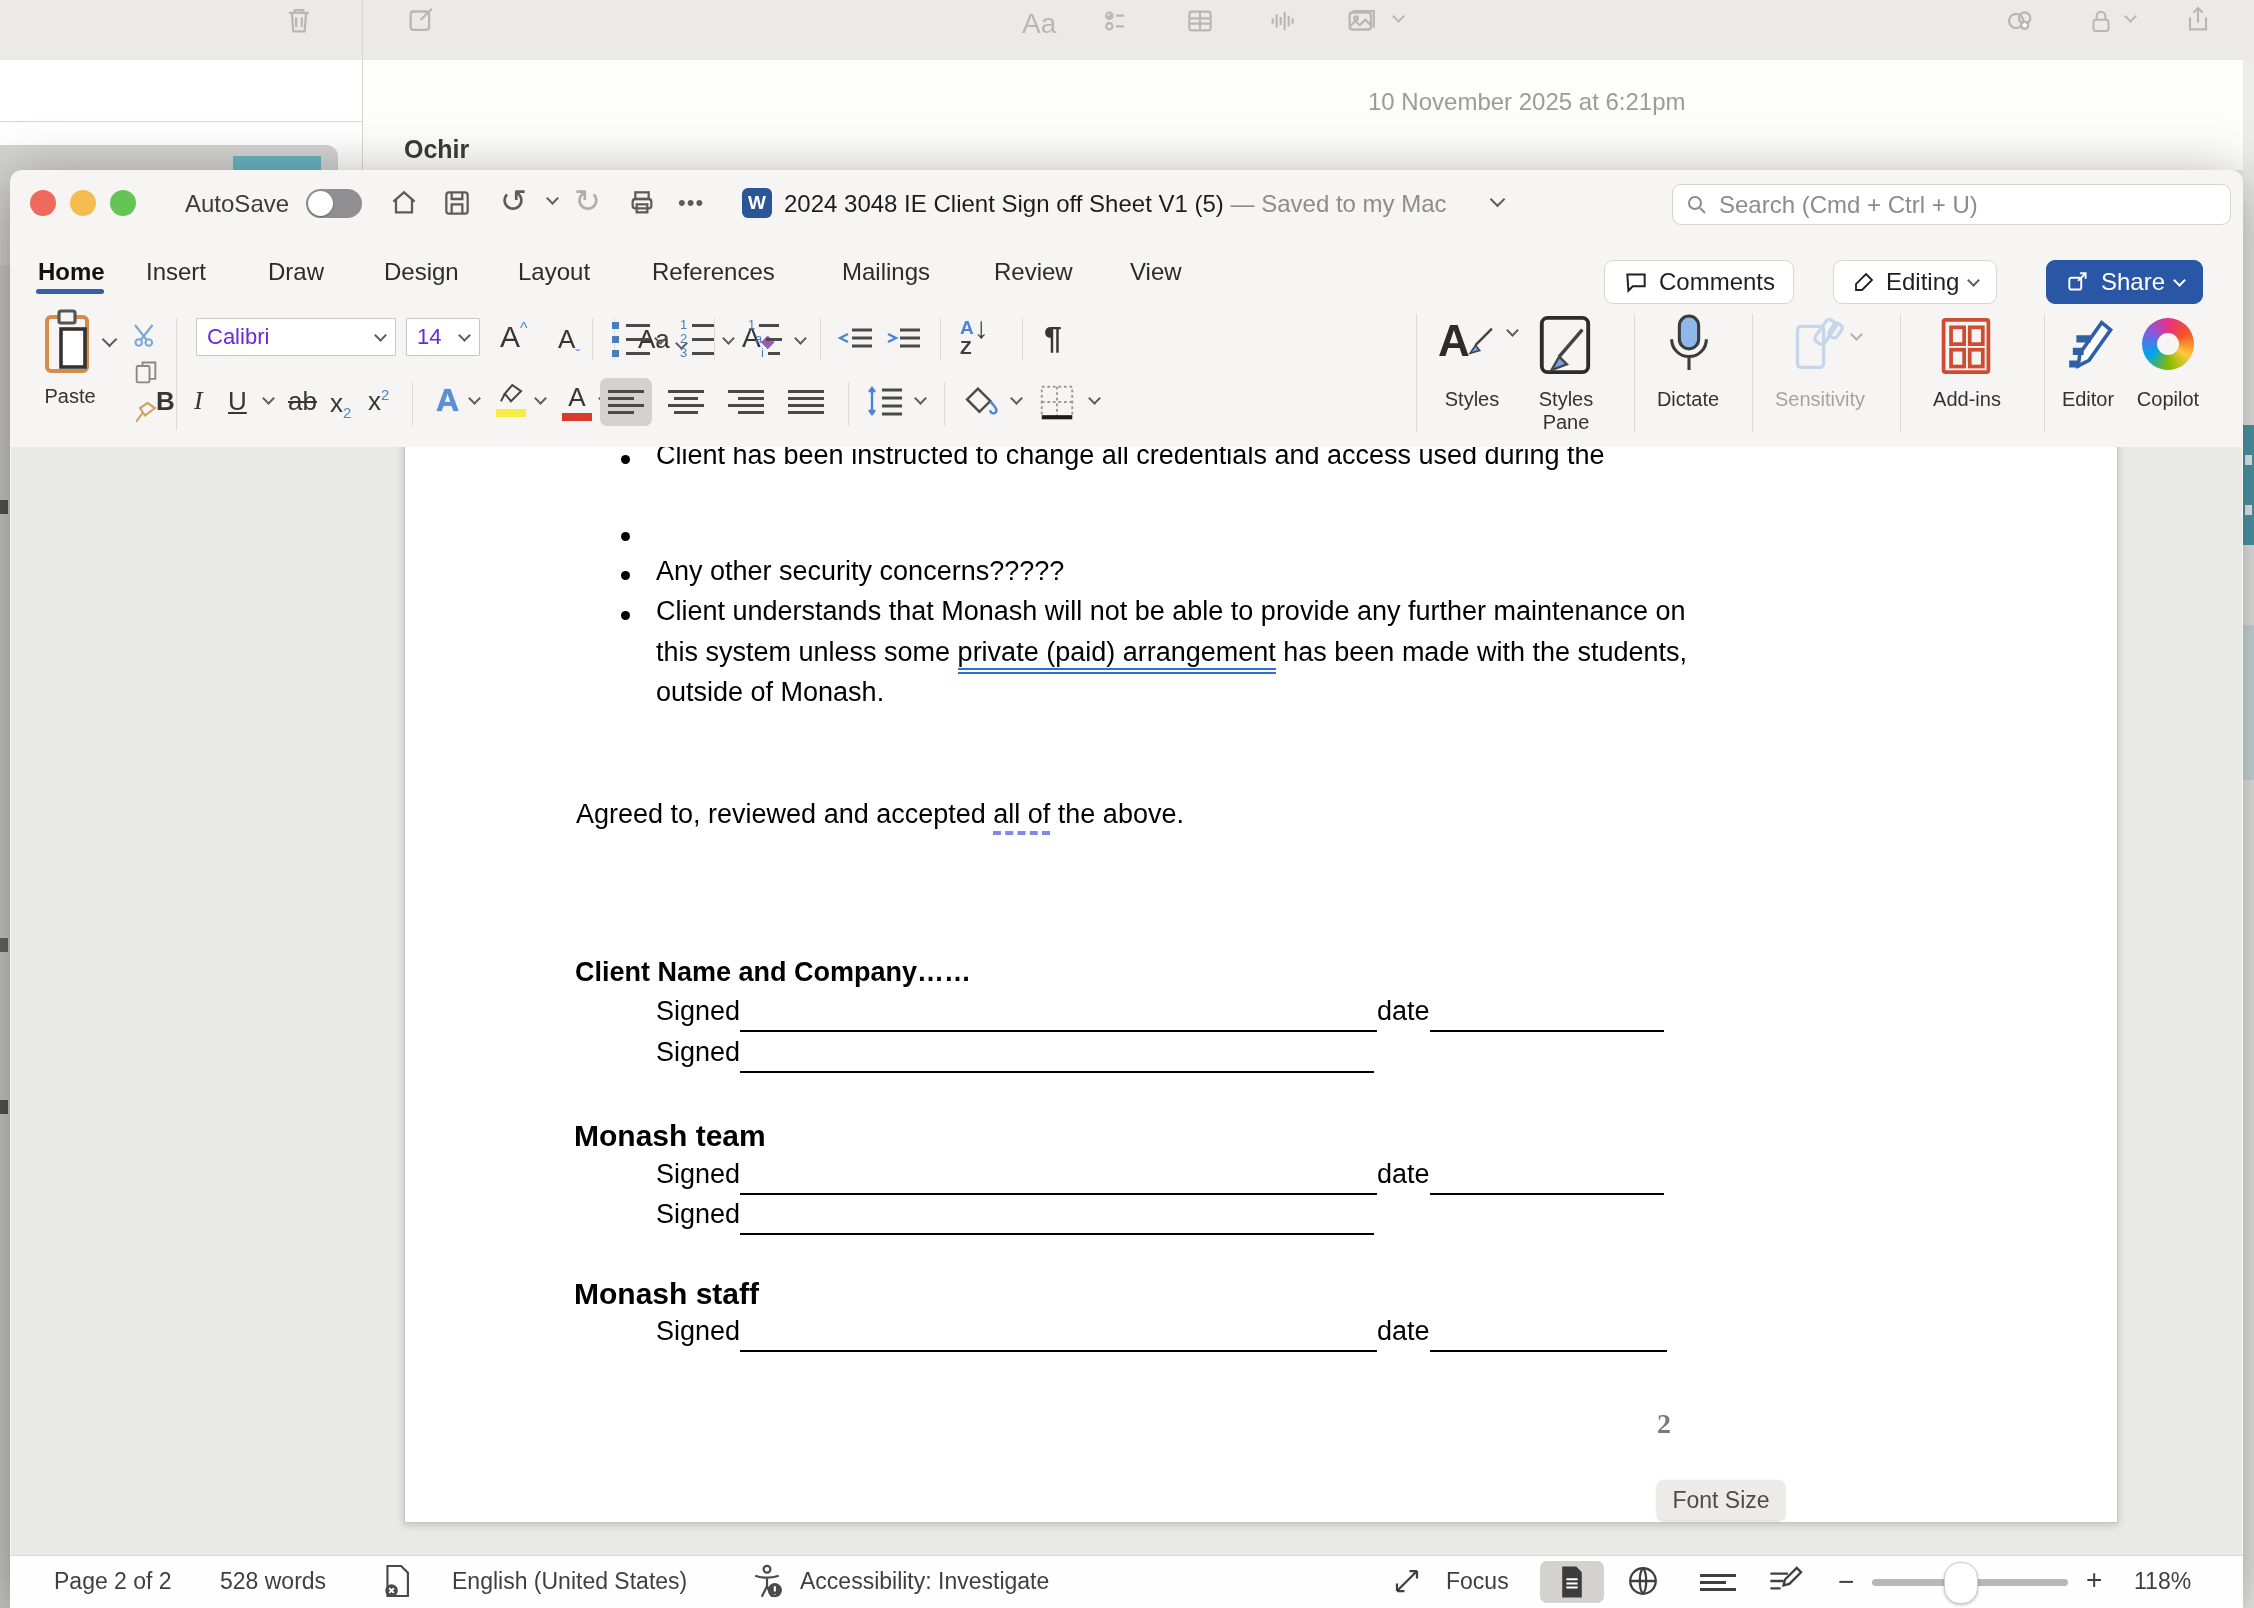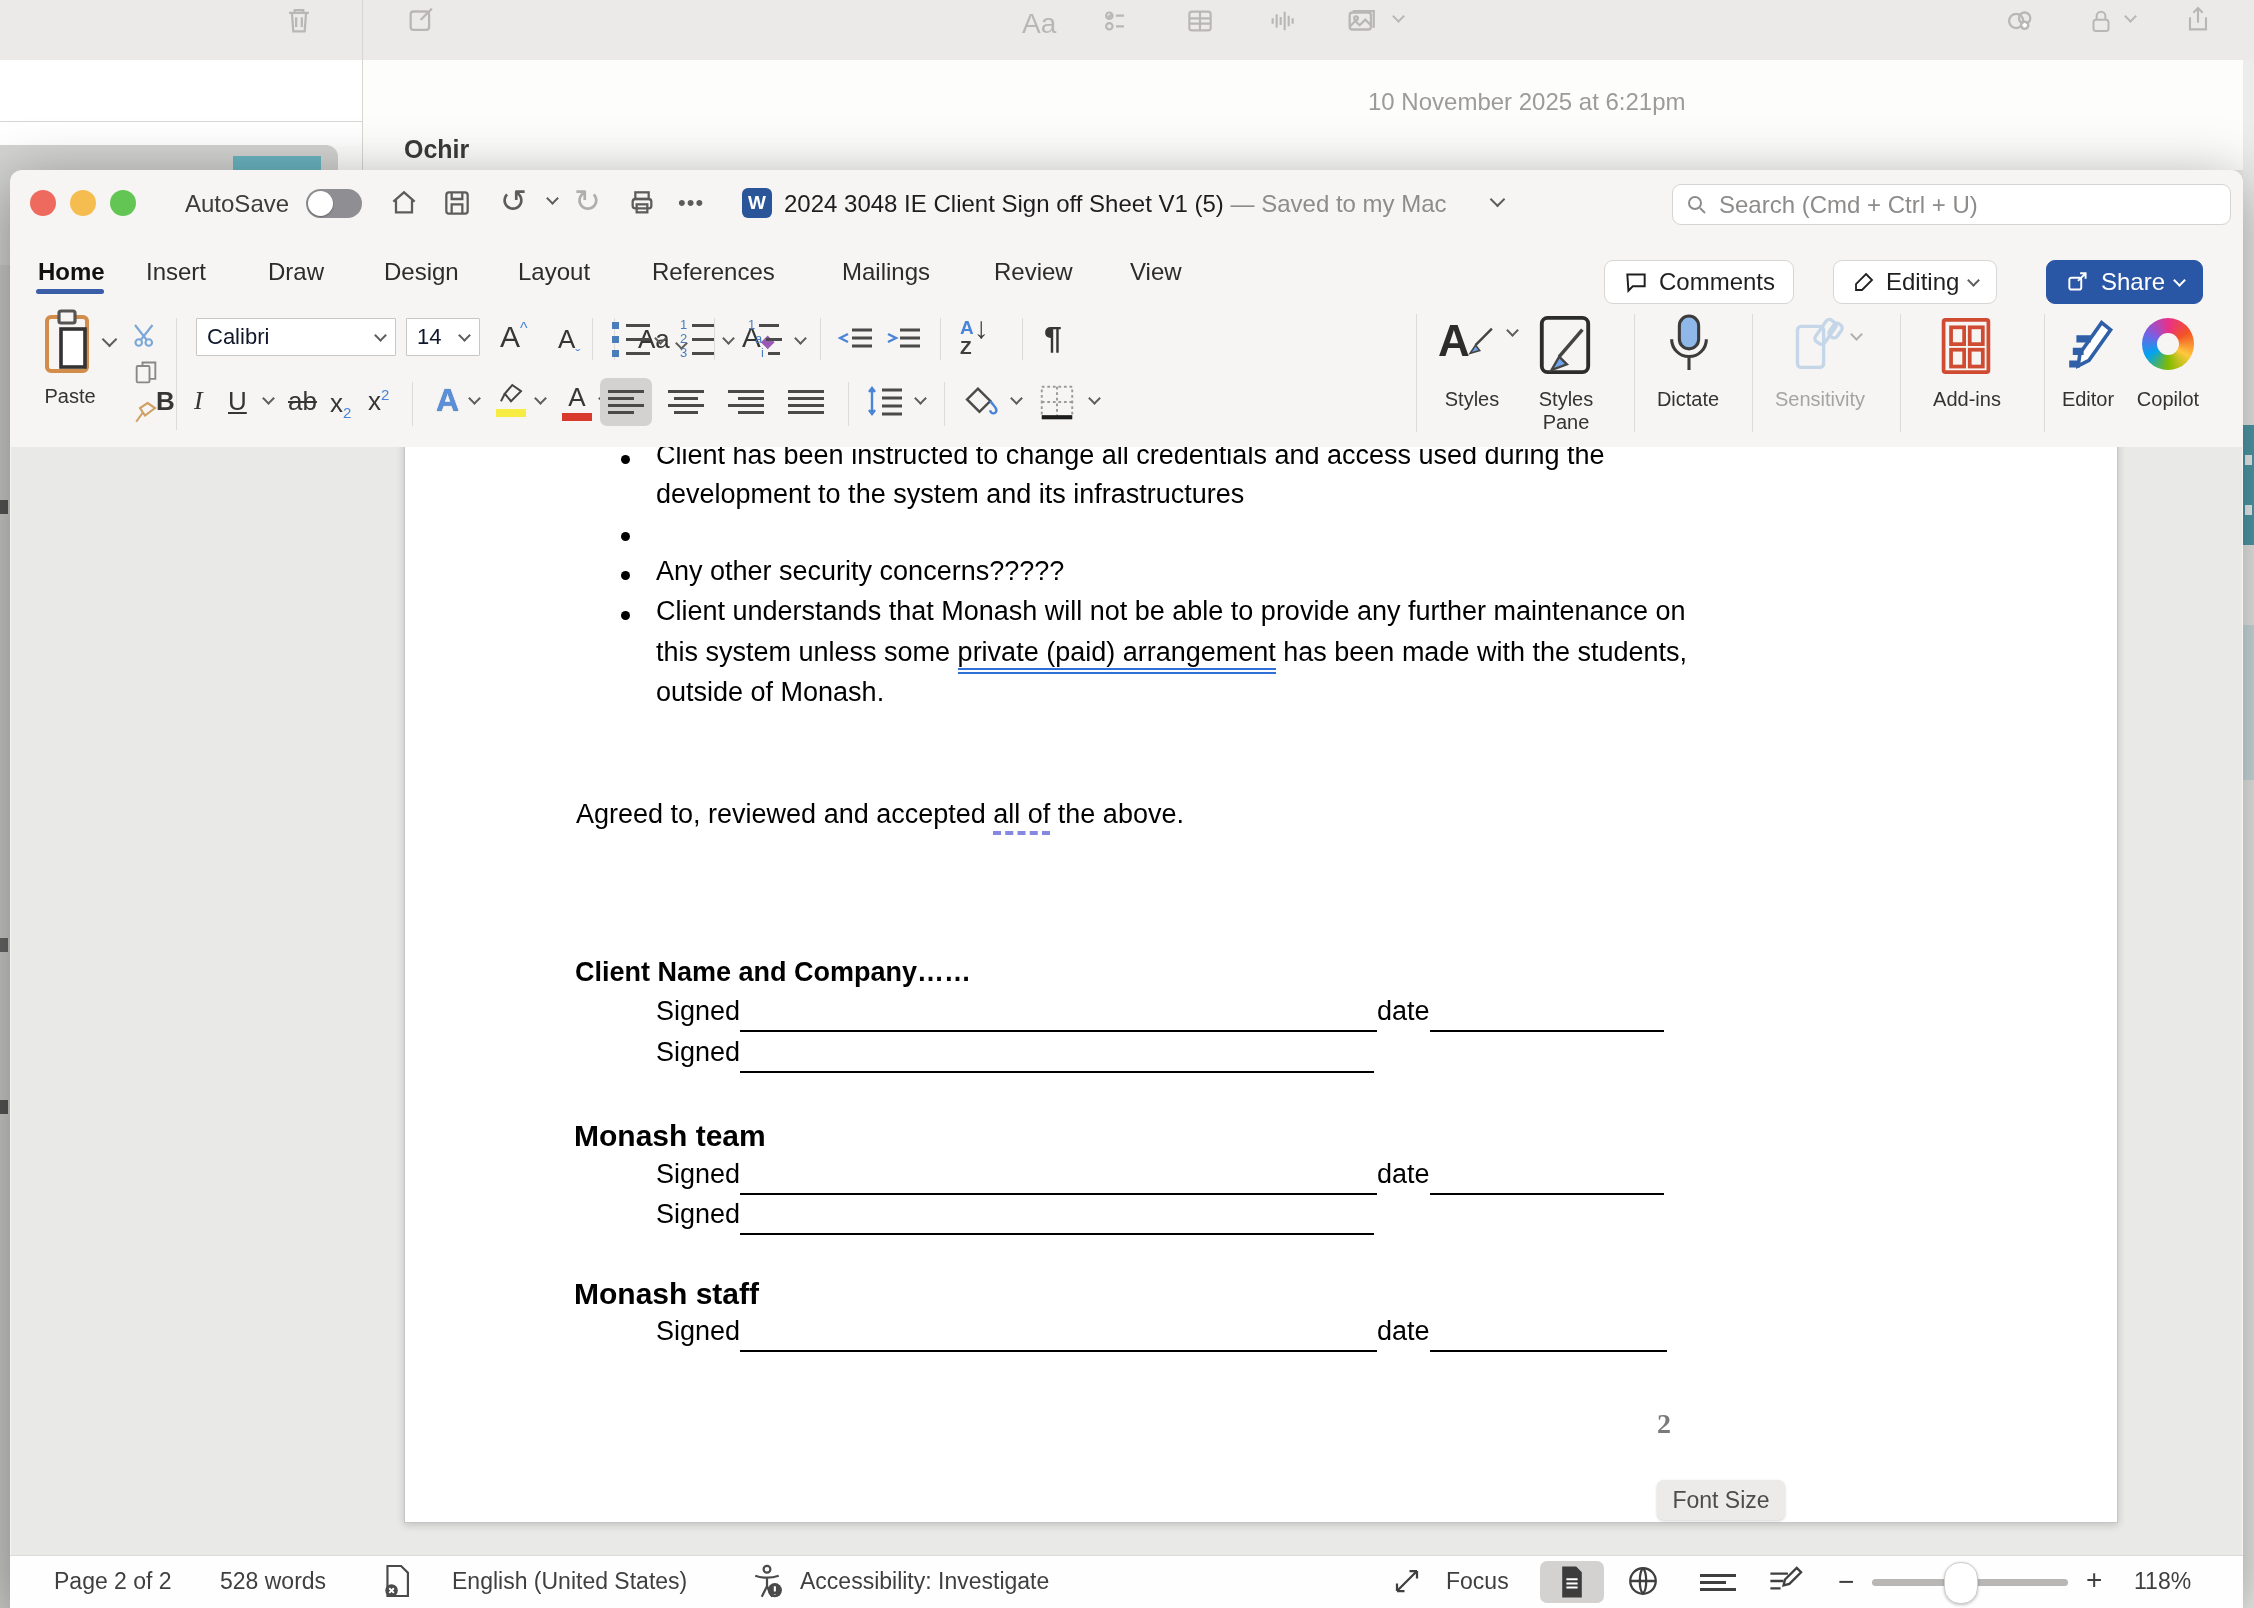--- a/index.html
+++ b/index.html
@@ -21,21 +21,21 @@
   .tab{font-size:24px;color:#2c2c2c;}
   .tab.active{font-weight:bold;color:#111;}
   .pill{border:1px solid #d8d6d4;background:#fff;border-radius:9px;height:44px;
         display:flex;align-items:center;gap:10px;padding:0 18px;font-size:24px;color:#1f1f1f;box-sizing:border-box;}
   .chev{width:9px;height:9px;border-right:2px solid #5f5d5b;border-bottom:2px solid #5f5d5b;
         transform:rotate(45deg);display:inline-block;margin-top:-4px;}
   .chev.sm{width:7px;height:7px;}
   .ribbon-divider{width:1px;background:#dddbd9;top:318px;height:112px;}
   .rlabel{font-size:20px;color:#333;text-align:center;}
   .box{border:1px solid #c9c7c5;background:#fff;border-radius:1px;display:flex;align-items:center;
-       justify-content:space-between;padding:0 10px;box-sizing:border-box;font-size:22px;color:#0f172a;}
+       justify-content:space-between;padding:0 10px;box-sizing:border-box;font-size:22px;color:#6d28d9;}
   .glyph{font-size:26px;color:#363636;}
   .bars i{display:block;background:#4a4a4a;height:3px;margin:4px 0;}
   .searchbox{display:flex;align-items:center;gap:10px;background:#fff;border:1px solid #d6d4d2;
              border-radius:9px;padding:0 12px;box-sizing:border-box;color:#8e8c8a;font-size:24px;}
   
   .canvas{left:11px;top:447px;width:2231px;height:1108px;background:#e9e9e8;overflow:hidden;}
   .page{left:393px;top:-20px;width:1714px;height:1096px;background:#fff;
         border:1px solid #c6c6c6;box-shadow:0 2px 8px rgba(0,0,0,.18);box-sizing:border-box;}
   .dline{font-size:27px;color:#000;white-space:nowrap;height:36px;}
   .dot{width:9px;height:9px;border-radius:50%;background:#000;}
@@ -448,21 +448,20 @@
   <div class="abs" style="left:2142px;top:318px;width:52px;height:52px;border-radius:50%;background:conic-gradient(#e8308a,#f35325,#ffc83d,#7fba00,#00a4ef,#7b5fe3,#e8308a);">
     <div style="width:22px;height:22px;border-radius:50%;background:#f6f5f3;margin:15px;"></div>
   </div>
   <div class="abs rlabel" style="left:2118px;top:388px;width:100px;">Copilot</div>
 
   <div class="abs canvas">
     <div class="abs page">
 
       <div class="abs dot" style="left:216px;top:27px;"></div>
       <div class="abs dline" style="left:251px;top:12px;">Client has been instructed to change all credentials and access used during the</div>
-      <div class="abs dline" style="left:251px;top:51px;">development to the system and its infrastructures</div>
 
       <div class="abs dot" style="left:216px;top:104px;"></div>
 
       <div class="abs dot" style="left:216px;top:143px;"></div>
       <div class="abs dline" style="left:251px;top:128px;">Any other security concerns?????</div>
 
       <div class="abs dot" style="left:216px;top:183px;"></div>
       <div class="abs dline" style="left:251px;top:209px;">
         <span>this system unless some </span><span class="ul-double">private  (paid)  arrangement</span><span> has been made with the students,</span>
       </div>

